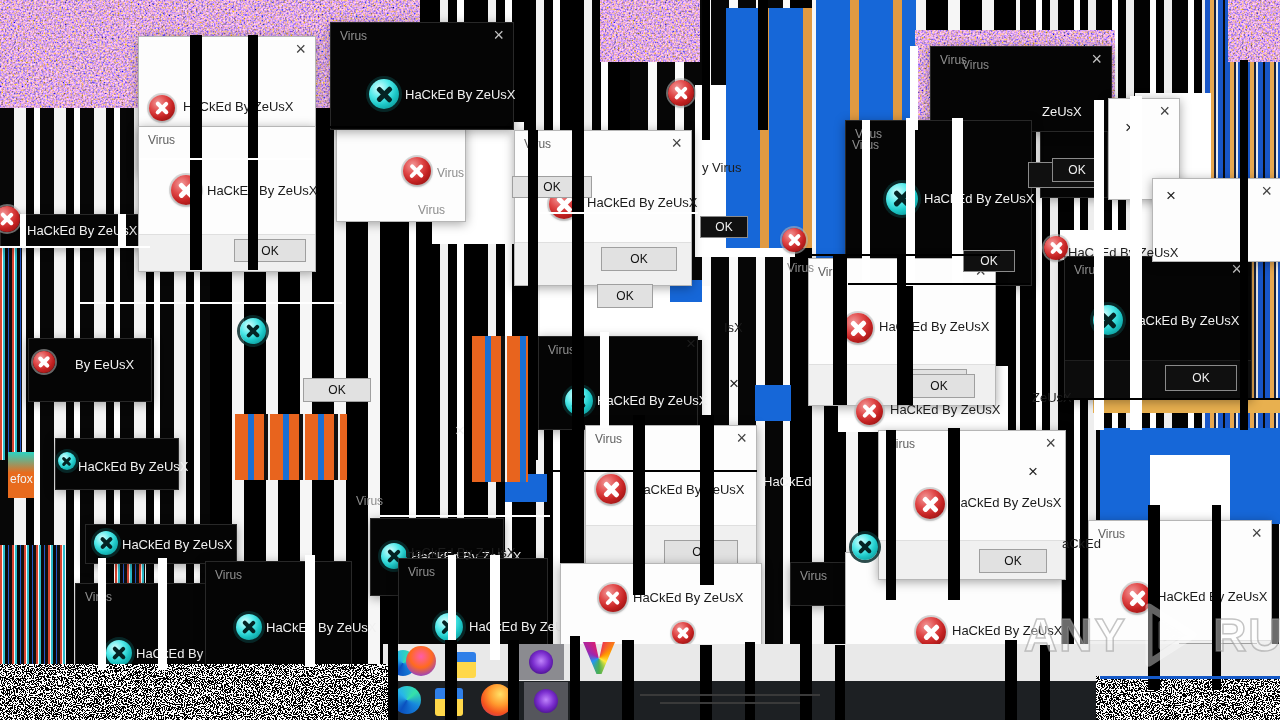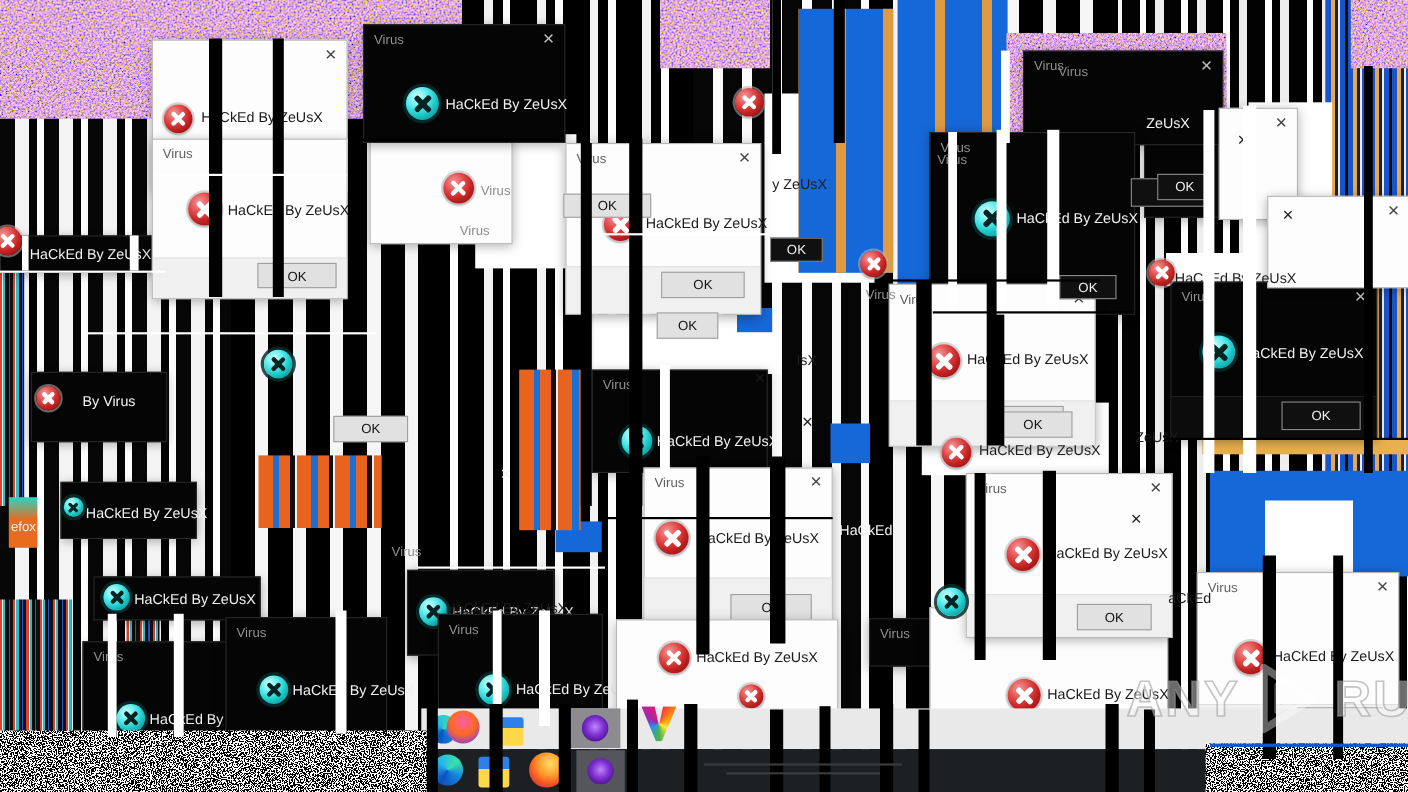--- a/index.html
+++ b/index.html
@@ -480,30 +480,30 @@
         <i class="xb b"></i>
       </span>
       <span class="err sicon red" style="height: 24px; width: 24px; left: 1044px; top: 236px;">
         <i class="xb a"></i>
         <i class="xb b"></i>
       </span>
       <span class="err sicon red" style="height: 24px; width: 24px; left: 782px; top: 228px;">
         <i class="xb a"></i>
         <i class="xb b"></i>
       </span>
-      <span class="frag light" style="left: 75px; top: 357px;">By Virus</span>
+      <span class="frag light" style="left: 75px; top: 357px;">By EeUsX</span>
       <span class="frag light" style="left: 1042px; top: 104px;">ZeUsX</span>
       <span class="frag dark" style="left: 1032px; top: 390px;">ZeUsX</span>
       <span class="frag dark" style="left: 1068px; top: 245px;">HaCkEd By ZeUsX</span>
       <span class="frag dark" style="left: 890px; top: 402px;">HaCkEd By ZeUsX</span>
       <span class="frag dark" style="left: 405px; top: 545px;">HaCkEd By ZeUsX</span>
       <span class="frag dark" style="left: 1062px; top: 536px;">aCkEd</span>
       <span class="frag light" style="left: 763px; top: 474px;">HaCkEd</span>
       <span class="frag dark" style="left: 724px; top: 320px;">IsX</span>
-      <span class="frag dark" style="left: 702px; top: 160px;">y ZeUsX</span>
+      <span class="frag dark" style="left: 702px; top: 160px;">y Virus</span>
       <span class="frag faint" style="font-size: 12px; left: 746px; top: 643px;">HaCkEd By</span>
       <span class="frag gray" style="font-size: 12px; left: 437px; top: 166px;">Virus</span>
       <span class="frag gray" style="font-size: 12px; left: 418px; top: 203px;">Virus</span>
       <span class="frag gray" style="font-size: 12px; left: 962px; top: 58px;">Virus</span>
       <span class="frag gray" style="font-size: 12px; left: 787px; top: 261px;">Virus</span>
       <span class="frag gray" style="font-size: 12px; left: 852px; top: 138px;">Virus</span>
       <span class="frag gray" style="font-size: 12px; left: 356px; top: 494px;">Virus</span>
       <span class="frag light" style="font-size: 12px; left: 10px; top: 472px;">efox</span>
       <span class="frag dark" style="font-size: 17px; left: 1125px; top: 118px;">×</span>
       <span class="frag dark" style="font-size: 17px; left: 1166px; top: 186px;">×</span>

